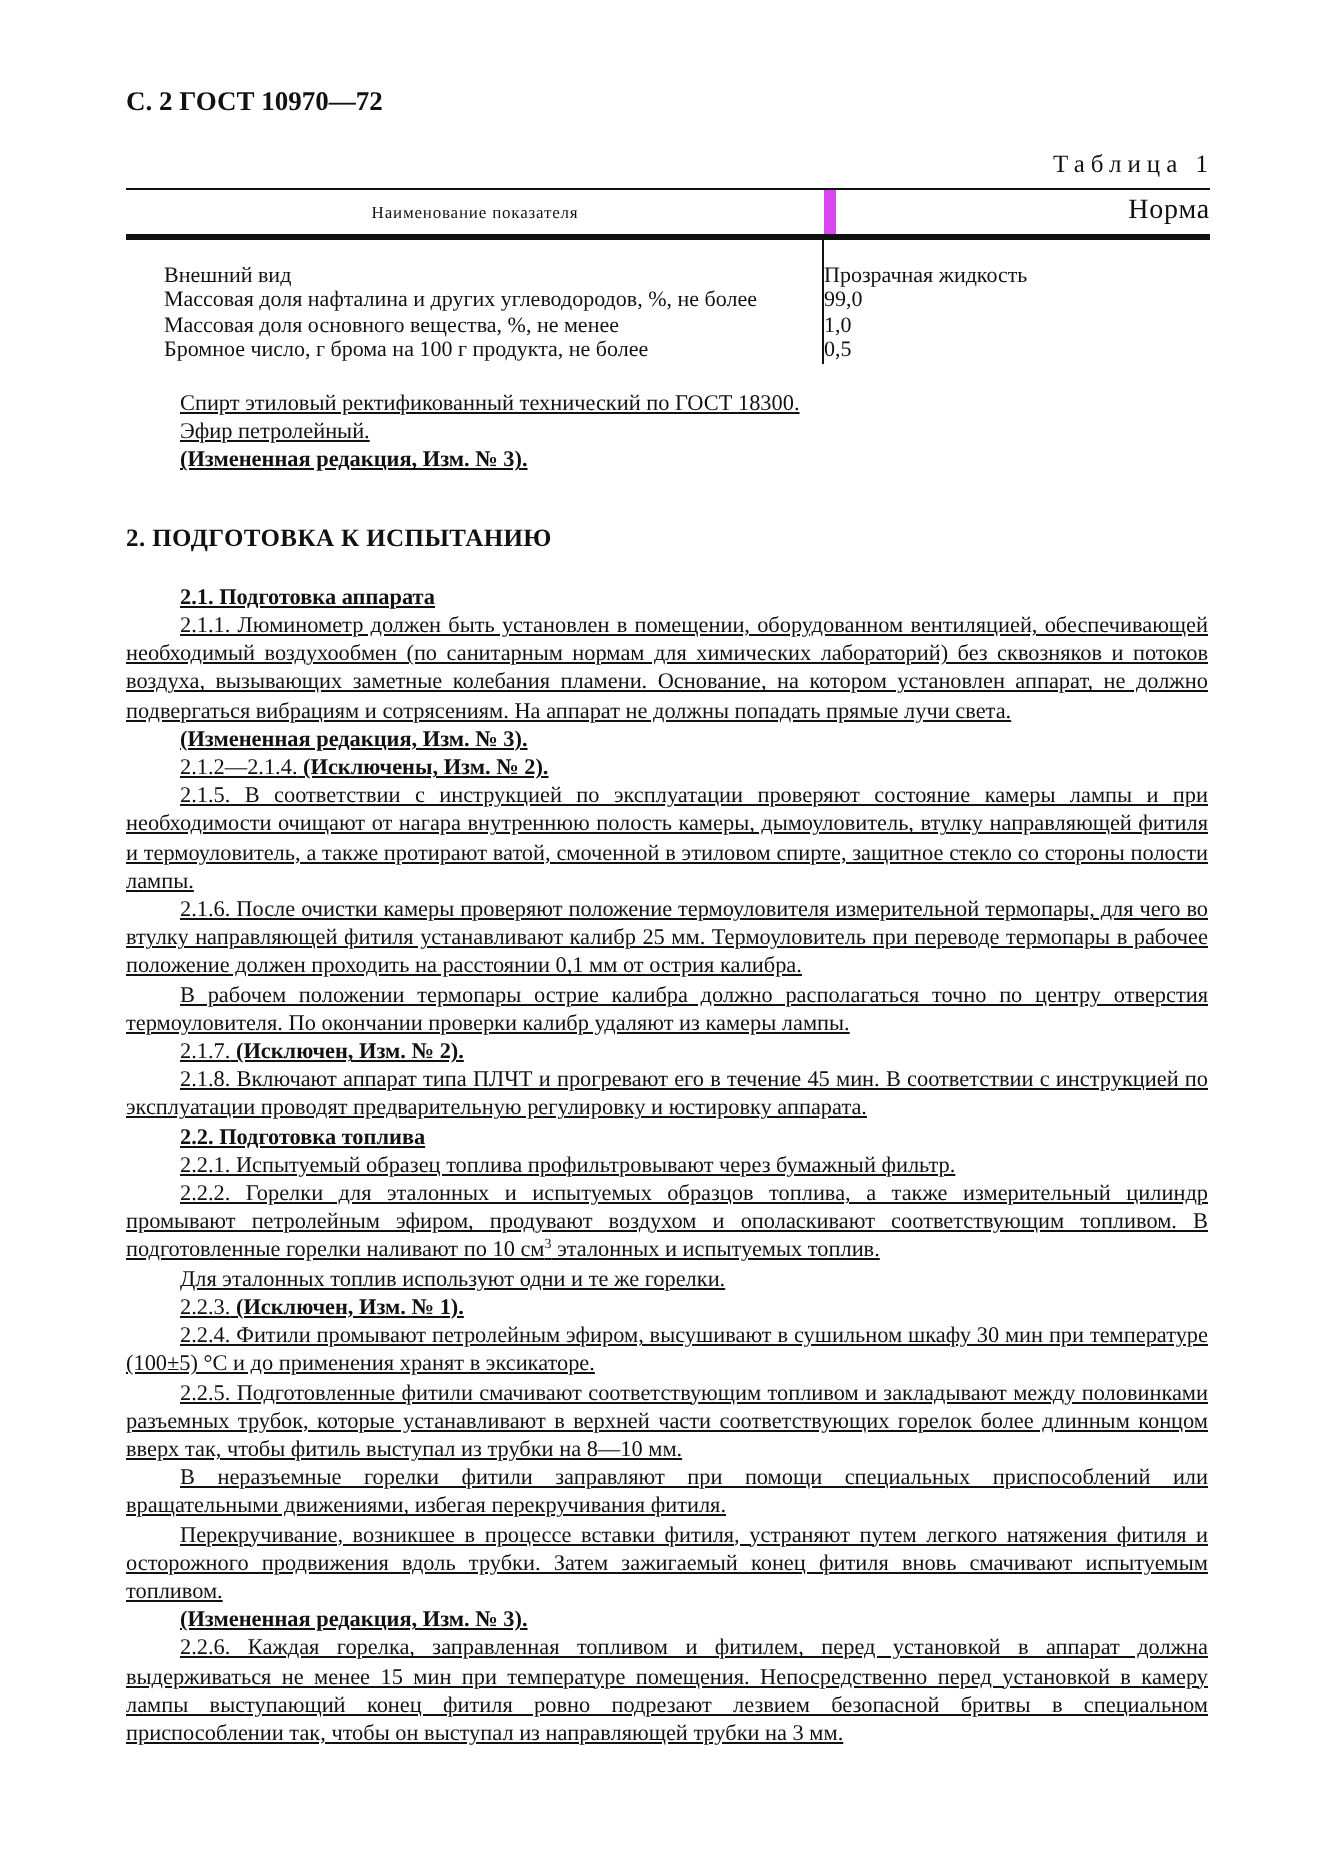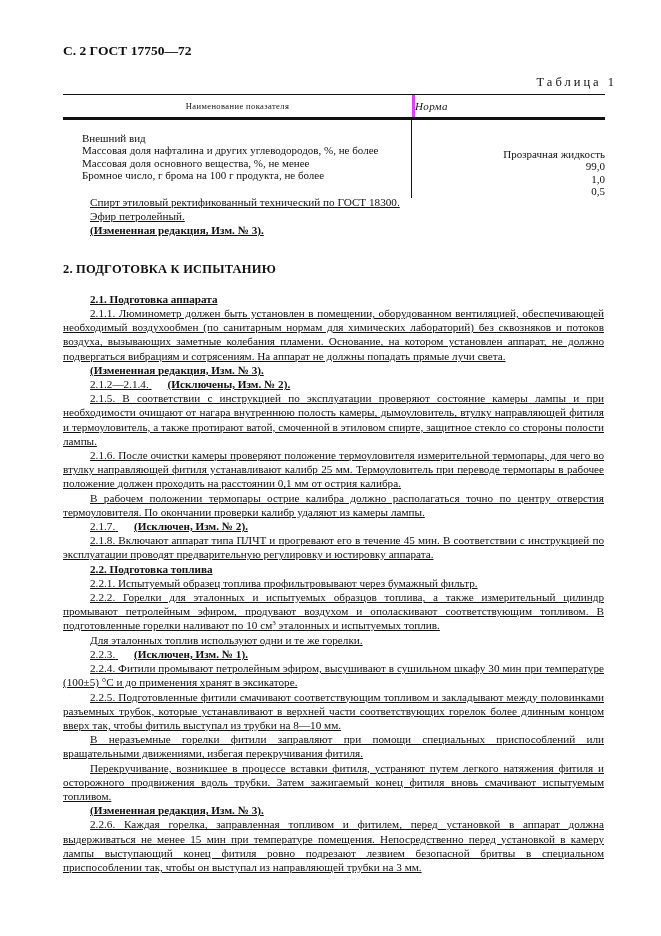--- a/index.html
+++ b/index.html
@@ -1,43 +1,43 @@
 <!DOCTYPE html>
 <html><head>
 <meta charset="utf-8">
 <style>
   html, body { margin: 0; padding: 0; background: #ffffff; }
   body { width: 661px; height: 936px; position: relative; overflow: hidden;
          font-family: "Liberation Serif", "DejaVu Serif", serif; color: #111; }
   .page { position: absolute; left: 0; top: 0; width: 661px; height: 936px; }
   .running-head { position: absolute; left: 63px; top: 43px; font-weight: bold; font-size: 13.5px; letter-spacing: 0; }
-  .table-caption { position: absolute; right: 44px; top: 75px; font-size: 12.5px; letter-spacing: 3px; }
+  .table-caption { position: absolute; right: 54px; top: 75px; font-size: 12.5px; letter-spacing: 3px; }
   .tbl { position: absolute; left: 63px; top: 94px; width: 542px; }
   .tbl .top-rule { height: 1px; background: #111; }
   .tbl .hdr { display: flex; height: 22px; }
-  .tbl .hdr .c1 { width: 349px; text-align: center; font-size: 8.5px; line-height: 22px; letter-spacing: 0.4px; border-right: 3px solid #d946ef; }
-  .tbl .hdr .c2 { flex: 1; text-align: left; font-size: 11px; line-height: 22px; letter-spacing: 0.4px; font-style: italic; }
+  .tbl .hdr .c1 { width: 349px; text-align: center; font-size: 8.5px; line-height: 22px; letter-spacing: 0.4px; border-right: 6px solid #d946ef; }
+  .tbl .hdr .c2 { flex: 1; text-align: right; font-size: 14px; line-height: 22px; letter-spacing: 0.4px; }
   .tbl .thick-rule { height: 2.5px; background: #111; }
   .tbl .body { display: flex; }
   .tbl .body .c1 { width: 349px; border-right: 1px solid #111; padding-top: 12px; padding-left: 19px; box-sizing: border-box; }
-  .tbl .body .c2 { flex: 1; padding-top: 28px; text-align: right; }
+  .tbl .body .c2 { flex: 1; padding-top: 12px; text-align: left; }
   .tbl .row { font-size: 11px; line-height: 12.6px; white-space: nowrap; }
   .content { position: absolute; left: 63px; top: 195px; width: 541px; font-size: 11.2px; line-height: 14.2px; }
   .content p { margin: 0; text-align: justify; }
   .ind { text-indent: 27px; text-decoration: underline; }
-  .b { font-weight: bold; margin-left: 16px; }
+  .b { font-weight: bold; }
   .section-title { text-align: right; font-weight: bold; font-size: 12.5px; margin: 24px 0 16px 0 !important; letter-spacing: 0.2px; }
   sup { font-size: 7px; vertical-align: 4px; line-height: 0; }
 </style>
 </head>
 <body>
 
 <div class="page">
 
-  <div class="running-head">С. 2 ГОСТ 17750—72</div>
+  <div class="running-head">С. 2 ГОСТ 10970—72</div>
 
   <div class="table-caption">Таблица 1</div>
 
   <div class="tbl">
     <div class="top-rule"></div>
     <div class="hdr">
       <div class="c1">Наименование показателя</div>
       <div class="c2">Норма</div>
     </div>
     <div class="thick-rule"></div>

